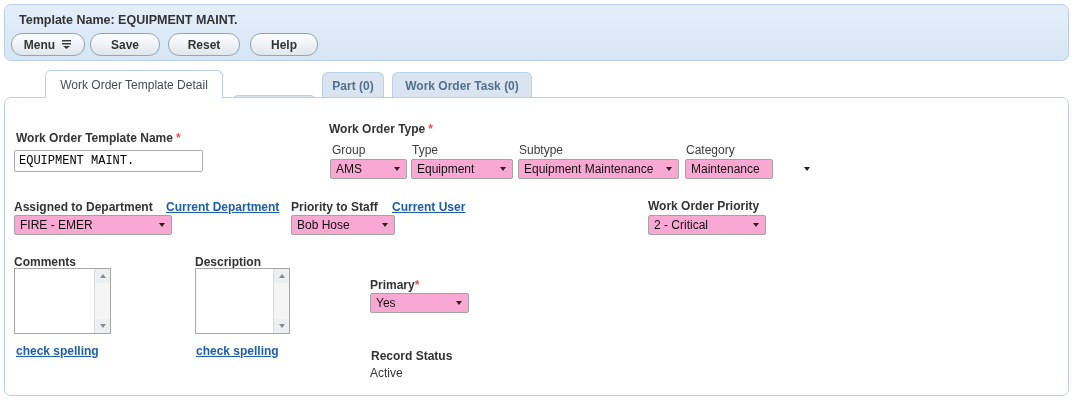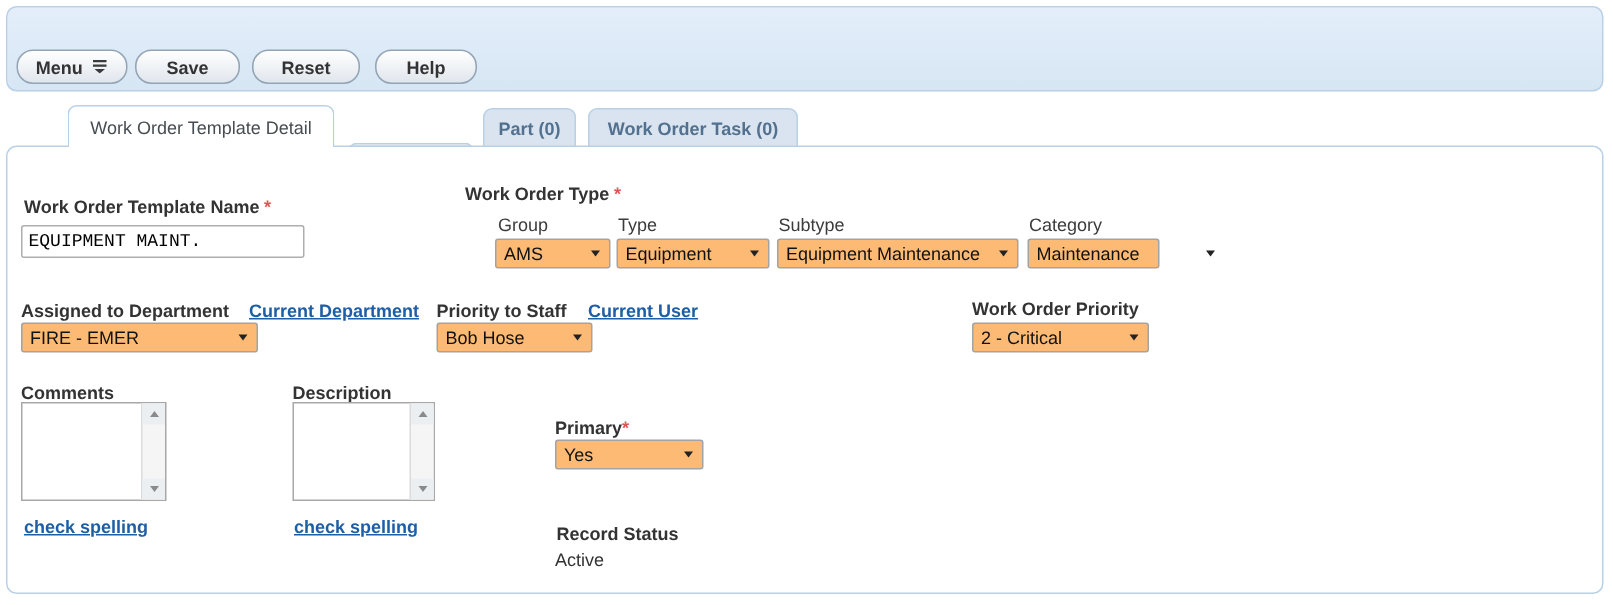--- a/index.html
+++ b/index.html
@@ -68,21 +68,21 @@
   }
 
   .text-input {
     position:absolute; height:22px; border:1px solid #aeaeae; border-radius:2px;
     background:#fff; font-family:Liberation Mono, monospace;
     font-size:12px; color:#000; padding:0 4px;
   }
 
   .sel {
     position:absolute; height:20px; border:1px solid #a3a3a3; border-radius:2px;
-    background:#fdba74; display:flex; align-items:center; justify-content:space-between;
+    background:#f9a8d4; display:flex; align-items:center; justify-content:space-between;
     padding:0 6px 0 5px; font-size:12px; color:#111; cursor:pointer; white-space:nowrap;
   }
   .sel .caret {
     width:0; height:0; margin-left:8px; flex:none;
     border-left:3.5px solid transparent; border-right:3.5px solid transparent;
     border-top:4.5px solid #222;
   }
 
   .textbox {
     position:absolute; width:97px; height:66px;
@@ -98,20 +98,21 @@
   .tri-down { width:0; height:0; border-left:3.5px solid transparent; border-right:3.5px solid transparent; border-top:4.5px solid #8a8a8a; }
 
   .plain { position:absolute; color:#333; white-space:nowrap; }
 </style>
 </head>
 <body>
 
 <div class="screen">
 
   <div class="header-bar">
+    <div class="header-title">Template Name: EQUIPMENT MAINT.</div>
 
     <div class="btn btn-menu">
       <span>Menu</span>
       <span class="menu-glyph">
         <svg width="11" height="9" viewBox="0 0 11 9">
             <rect x="1" y="0" width="9" height="1.5" fill="#3b3b3b"></rect>
             <rect x="1" y="3" width="9" height="1.5" fill="#3b3b3b"></rect>
             <path d="M2 6 L9 6 L5.5 9 Z" fill="#3b3b3b"></path>
           </svg>
       </span>
@@ -134,21 +135,21 @@
 
   <div class="panel"></div>
 
   <div class="content">
 
     <div class="lbl" style="left:16px; top:131px;">
       <span>Work Order Template Name</span><span class="req">*</span>
     </div>
     <input class="text-input" style="left: 14px; top: 150px; width: 189px;" value="EQUIPMENT MAINT.">
 
-    <div class="lbl" style="left:310px; top:122px;">
+    <div class="lbl" style="left:329px; top:122px;">
       <span>Work Order Type</span><span class="req">*</span>
     </div>
     <div class="sub" style="left:332px; top:143px;">Group</div>
     <div class="sub" style="left:412px; top:143px;">Type</div>
     <div class="sub" style="left:519px; top:143px;">Subtype</div>
     <div class="sub" style="left:686px; top:143px;">Category</div>
 
     <div class="sel" style="left:330px; top:159px; width:77px;">
       <span>AMS</span>
         <span class="caret"></span>

